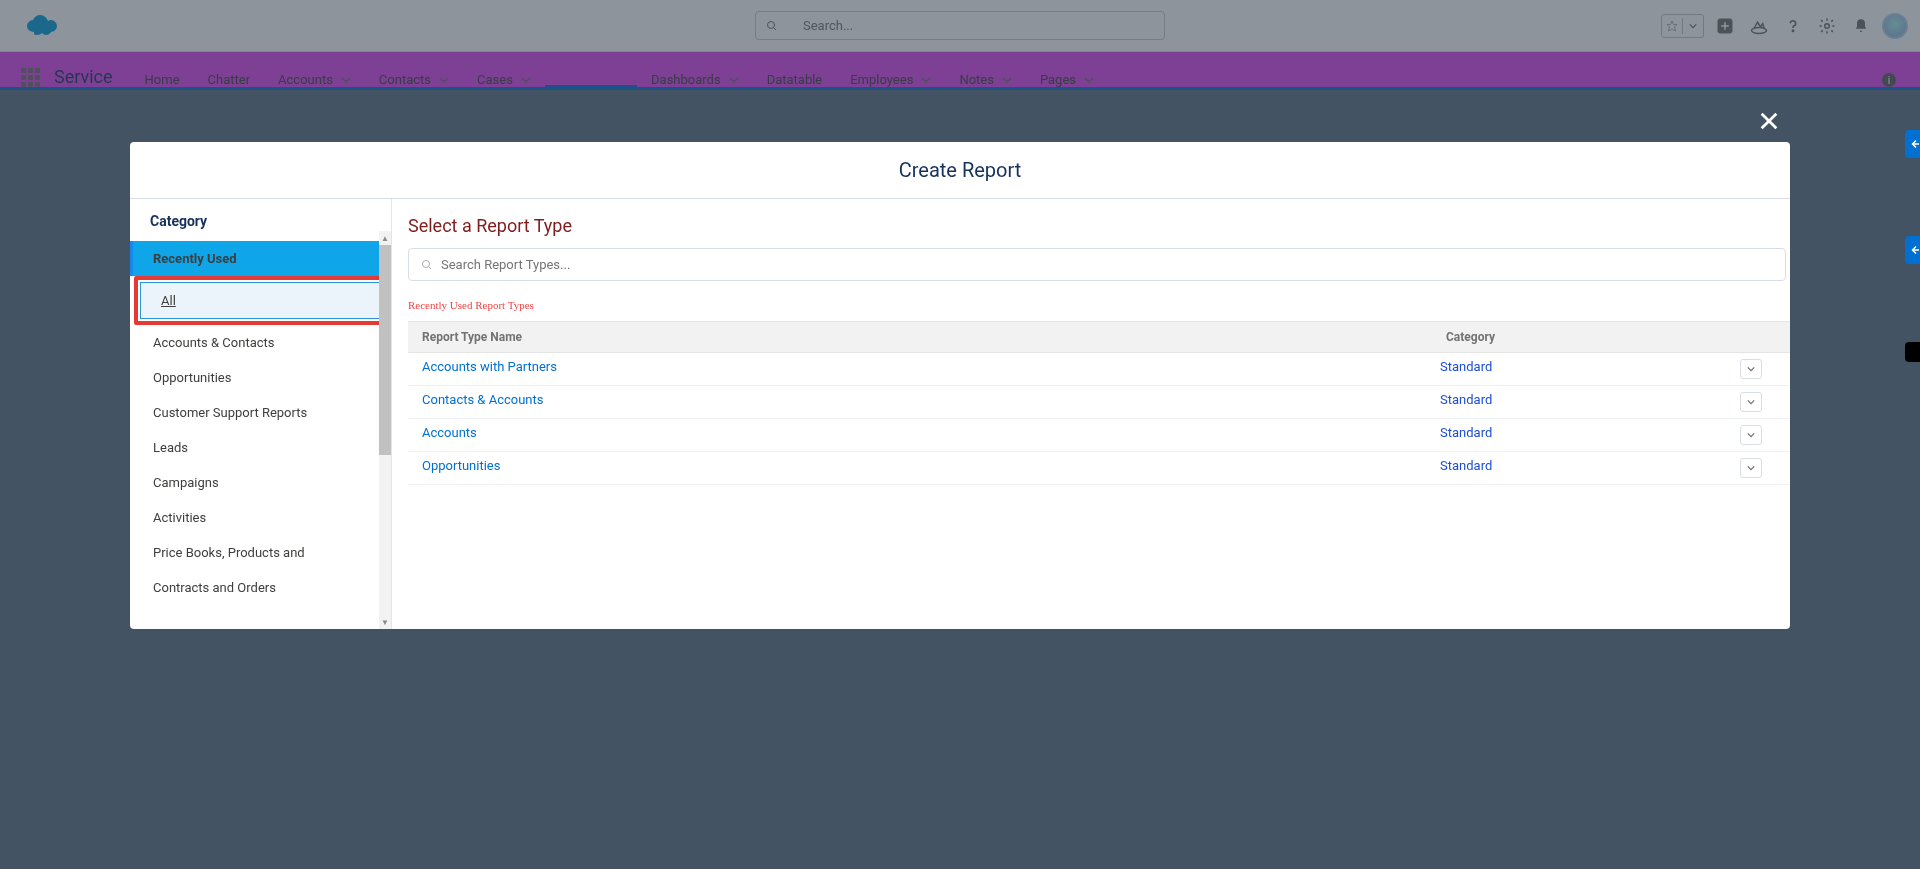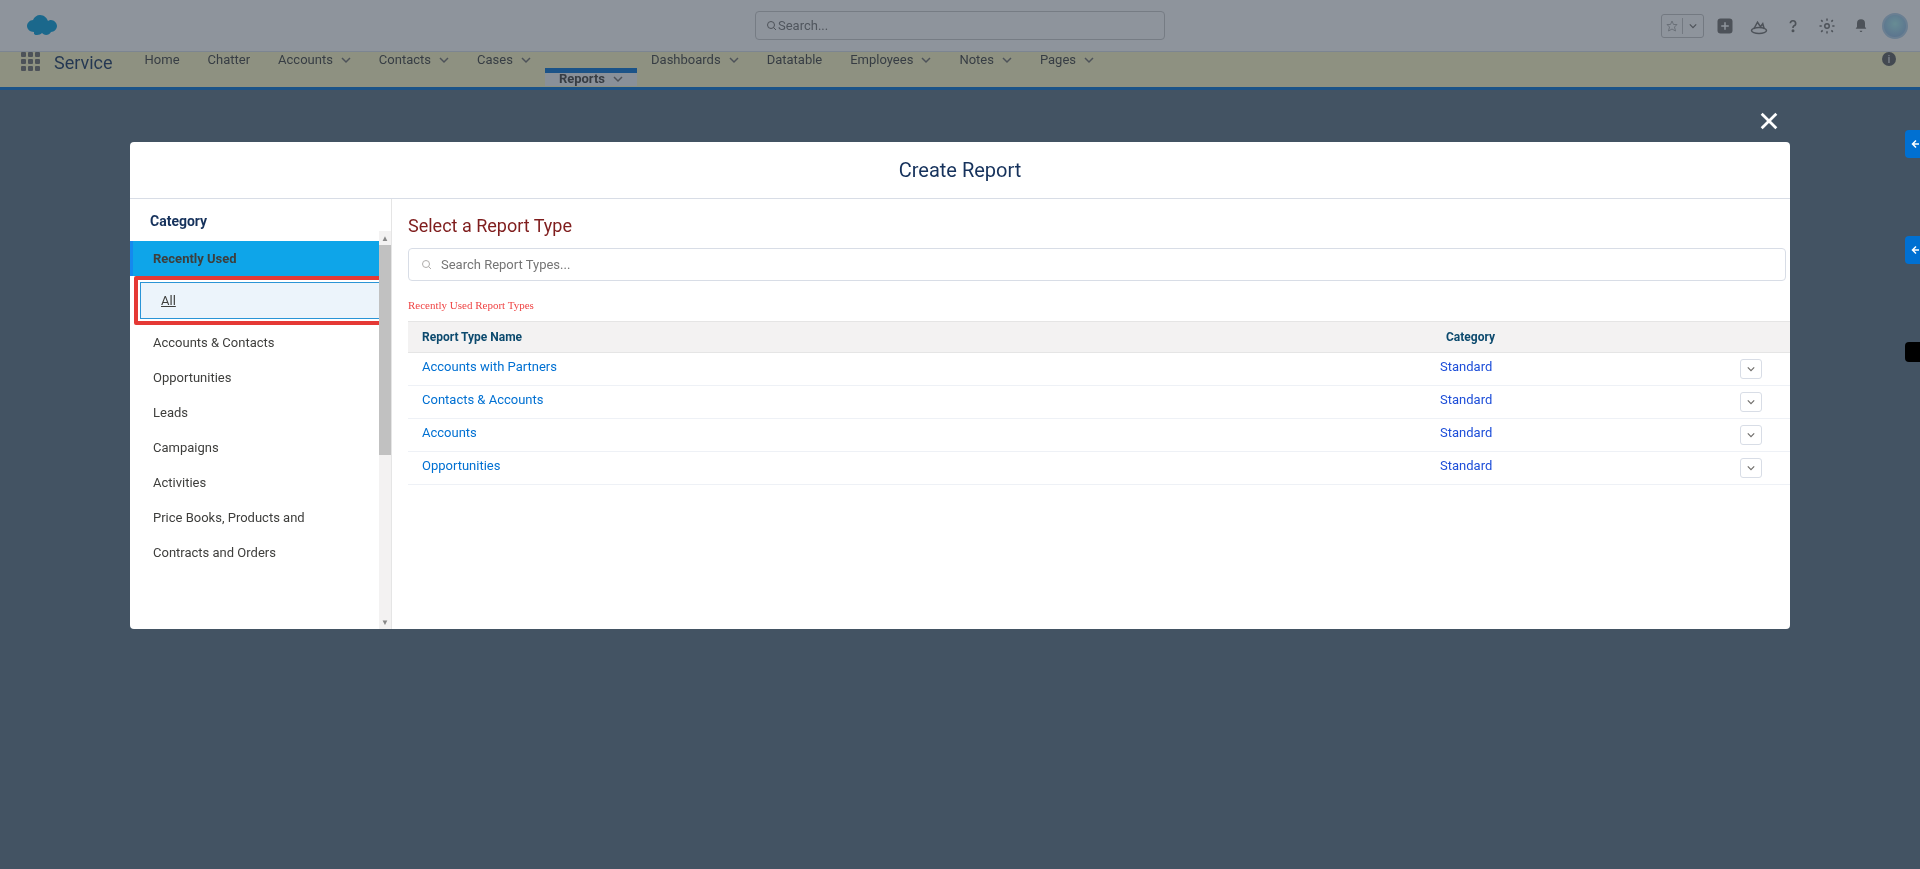--- a/index.html
+++ b/index.html
@@ -22,38 +22,38 @@
       position: absolute; left: 50%; transform: translateX(-50%);
       width: 410px;
     }
     .search-box {
       display: flex; align-items: center;
       border: 1px solid #c9c9c9; border-radius: 4px;
       padding: 6px 10px; background: #fff;
       color: #706e6b;
     }
     .search-box input {
-      border: none; outline: none; flex: 1; font-size: 13px; color: #000000; margin-left: 0;
+      border: none; outline: none; flex: 1; font-size: 13px; color: #000000; margin-left: 25px;
     }
     .top-right { margin-left: auto; display: flex; align-items: center; gap: 8px; }
     .icon-btn {
       width: 26px; height: 26px; display: flex; align-items: center; justify-content: center;
       color: #706e6b; border-radius: 4px;
     }
     .star-box { border: 1px solid #c4c4c4; border-radius: 3px; display: flex; align-items: center; height: 24px; }
     .star-box .pipe { width: 1px; height: 16px; background: #c4c4c4; }
     .star-box .part { width: 20px; display:flex; align-items:center; justify-content:center; }
     .avatar {
       width: 26px; height: 26px; border-radius: 50%;
       background: radial-gradient(circle at 50% 40%, #aee 0%, #8ad 100%);
       border: 2px solid #b0d0e8;
     }
     .nav-bar {
-      height: 38px; background: #fef9c3; border-bottom: 3px solid #0070d2;
-      display: flex; align-items: flex-start; padding: 0 12px;
+      height: 38px; background: #d946ef; border-bottom: 3px solid #0070d2;
+      display: flex; align-items: flex-end; padding: 0 12px;
       position: relative;
     }
     .app-launcher {
       width: 36px; display: flex; align-items: center; justify-content: center;
     }
     .app-launcher .grid {
       display: grid; grid-template-columns: repeat(3, 5px); grid-template-rows: repeat(3, 5px); gap: 2px;
     }
     .app-launcher .grid span { width: 5px; height: 5px; background: #706e6b; border-radius: 1px; }
     .app-name { font-size: 18px; font-weight: 400; color: #16325c; display: flex; align-items: center; padding: 0 18px 0 6px; }
@@ -135,21 +135,21 @@
     .main-panel { flex: 1; padding: 16px 0 0 16px; display:flex; flex-direction:column; }
     .panel-heading { font-size: 18px; color: #7f1d1d; margin-bottom: 12px; }
     .search-report {
       display: flex; align-items: center; border: 1px solid #d8dde6; border-radius: 4px;
       padding: 8px 12px; margin-right: 4px; margin-bottom: 18px;
     }
     .search-report input { border:none; outline:none; flex:1; margin-left:8px; font-size:13px; }
     .sub-heading { font-size: 11px; color: #ef4444; margin-bottom: 10px; font-family: Liberation Serif, serif; }
     .table-head {
       display: flex; background: #f3f2f2; border-top: 1px solid #e5e5e5; border-bottom: 1px solid #e5e5e5;
-      padding: 8px 14px; font-size: 12px; font-weight: 700; color: #0c4a6e;
+      padding: 8px 14px; font-size: 12px; font-weight: 700; color: #737373;
     }
     .col-name { flex: 1; }
     .col-cat { width: 330px; }
     .table-row {
       display: flex; align-items: flex-start; padding: 6px 14px; border-bottom: 1px solid #eef1f6;
       font-size: 13px;
     }
     .table-row .link { color: #0070d2; cursor: pointer; flex: 1; }
     .table-row .cat { color: #1d4ed8; width: 300px; }
     .row-menu {
@@ -327,20 +327,21 @@
     <div class="modal-main">
       <div class="sidebar">
         <div class="sidebar-title">Category</div>
         <div class="sidebar-list">
           <div class="side-item selected"><span>Recently Used</span></div>
           <div class="red-outline">
             <div class="side-item highlighted"><span>All</span></div>
           </div>
           <div class="side-item"><span>Accounts &amp; Contacts</span></div>
           <div class="side-item"><span>Opportunities</span></div>
+          <div class="side-item"><span>Customer Support Reports</span></div>
           <div class="side-item"><span>Leads</span></div>
           <div class="side-item"><span>Campaigns</span></div>
           <div class="side-item"><span>Activities</span></div>
           <div class="side-item"><span>Price Books, Products and</span></div>
           <div class="side-item"><span>Contracts and Orders</span></div>
         </div>
         <div class="scrollbar-fake">
           <div class="scroll-arrow">▲</div>
           <div class="scroll-track"></div>
           <div class="scroll-thumb"></div>

